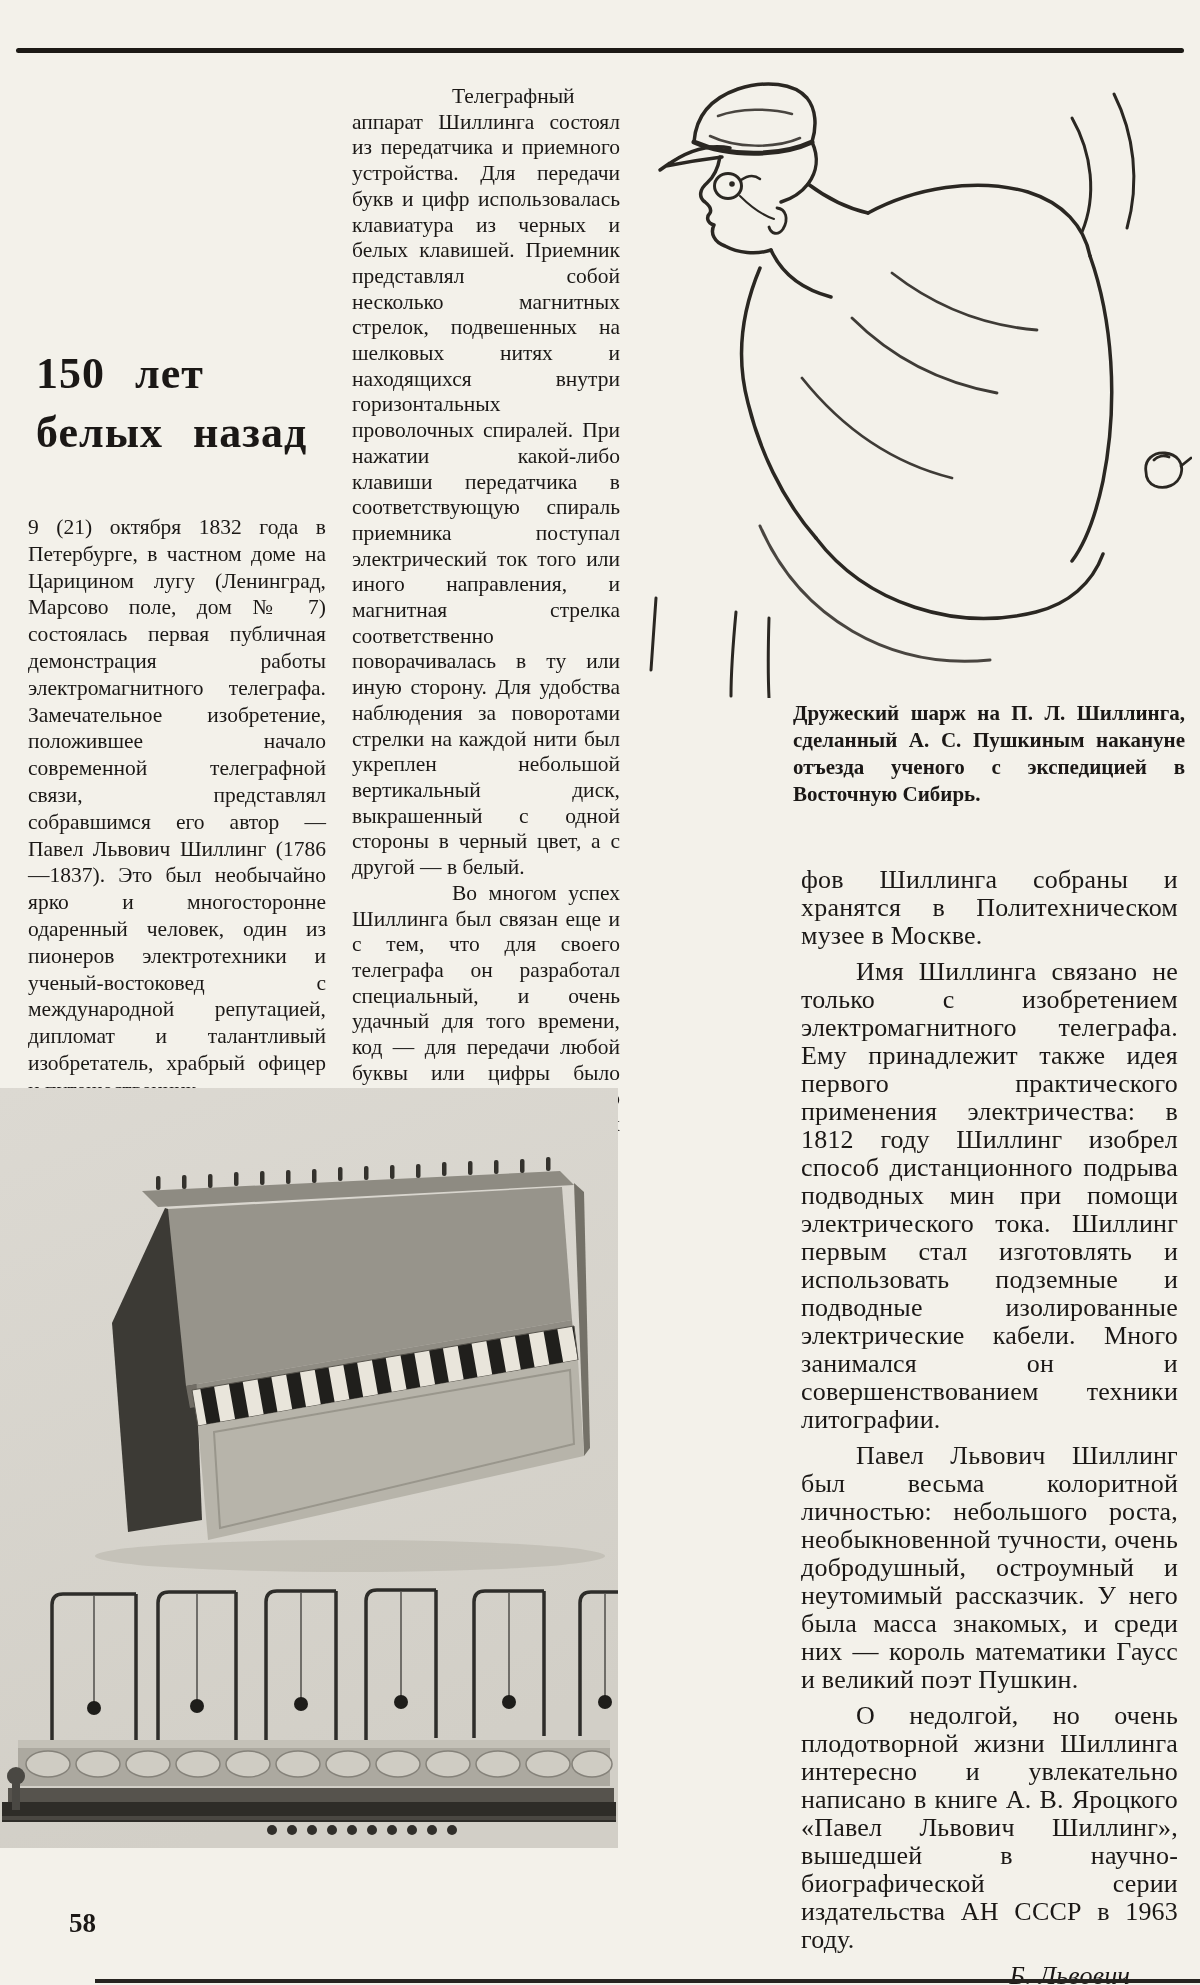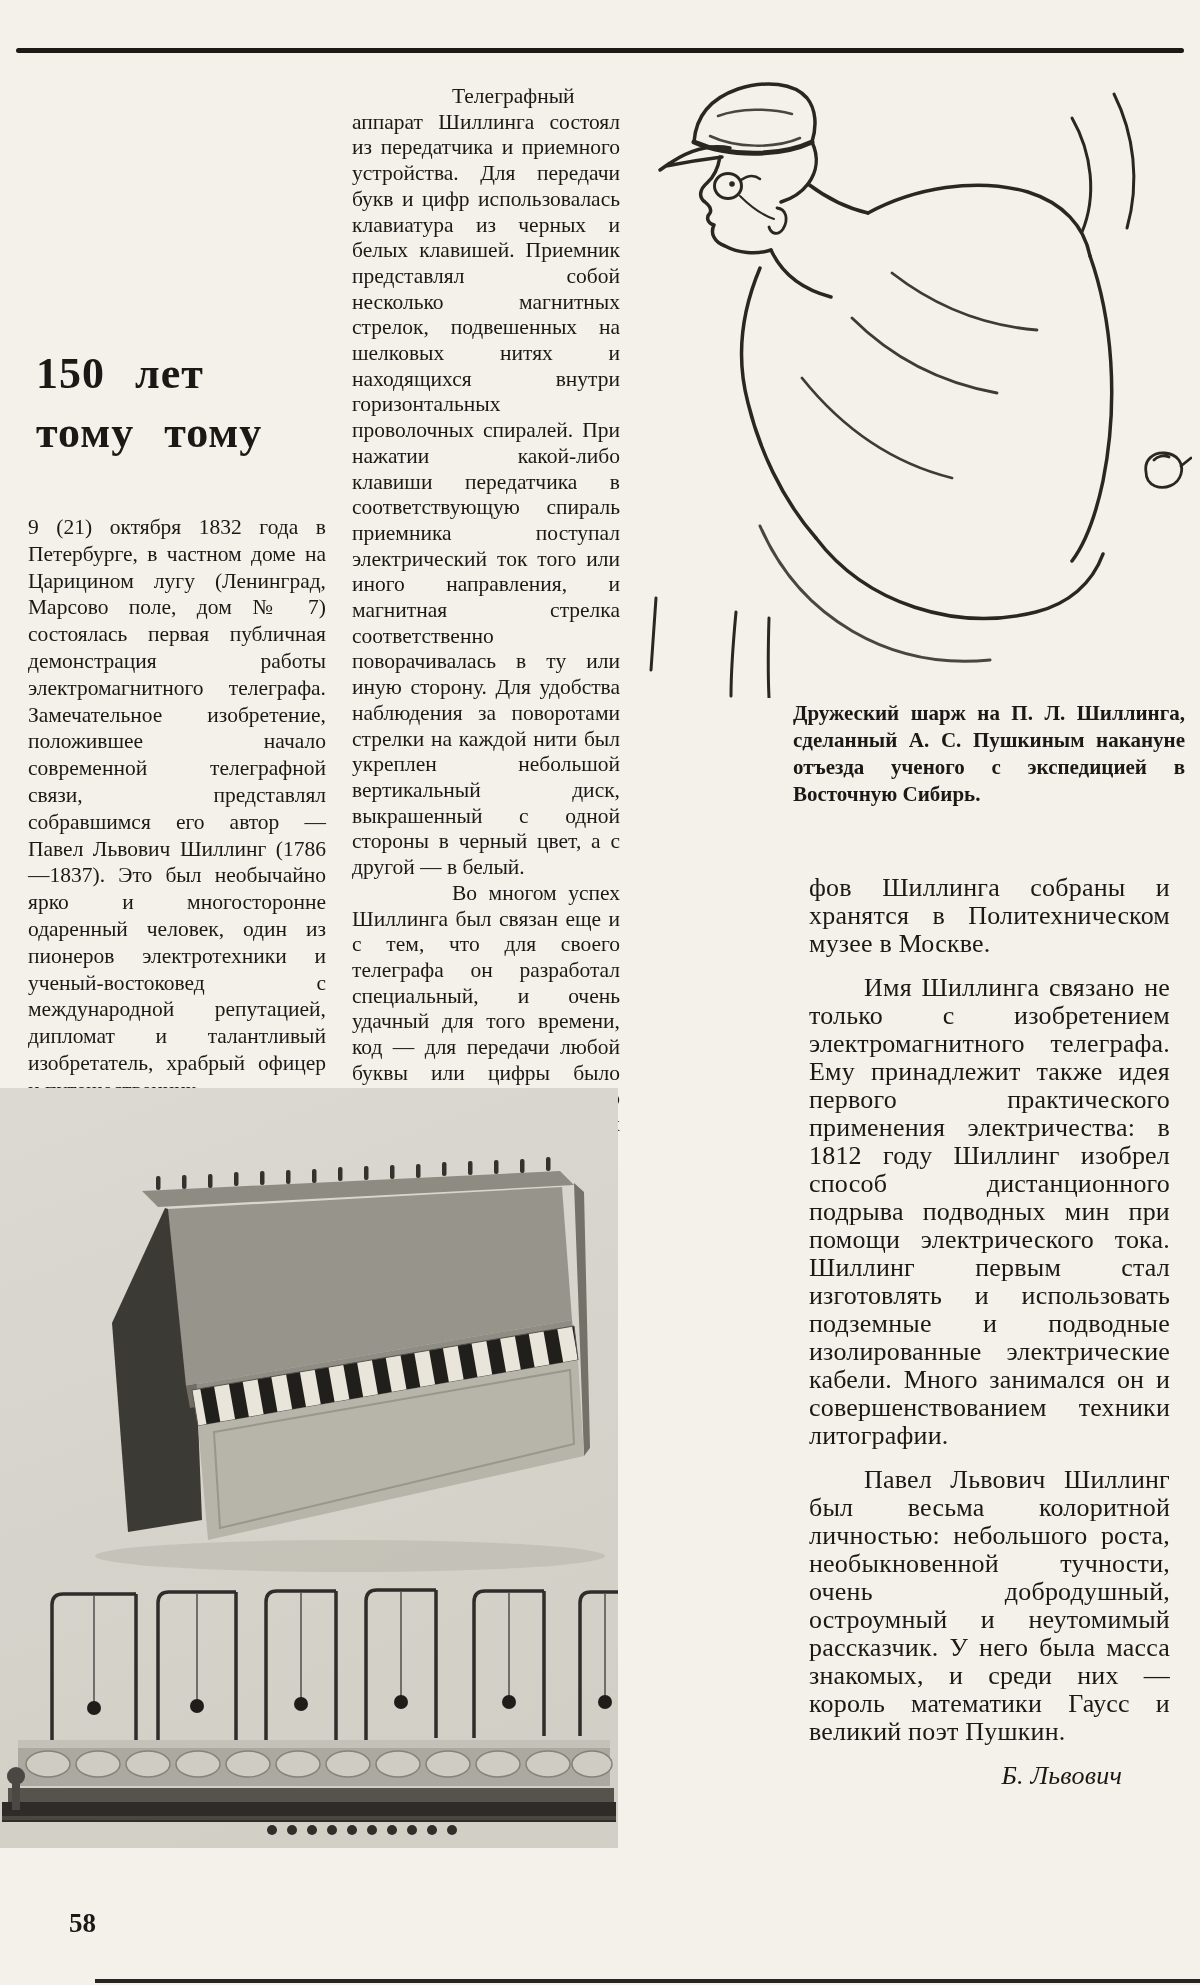--- a/index.html
+++ b/index.html
@@ -34,21 +34,21 @@
   .indent-sm{text-indent:24px;}
   .cartoon{position:absolute;left:640px;top:56px;width:552px;height:642px;}
   .cartoon-caption{
     position:absolute;left:793px;top:700px;width:392px;
     font-size:21px;font-weight:bold;line-height:27px;text-align:justify;
   }
   .col-right{
     position:absolute;left:793px;top:858px;width:393px;
     font-size:26px;line-height:28px;letter-spacing:0.2px;text-align:justify;
   }
-  .col-right p{margin:16px;text-indent:55px;}
+  .col-right p{margin:8px;text-indent:55px;}
   .col-right p.no-indent{text-indent:0;}
   .signature{
     margin-top:12px;text-align:right;font-style:italic;
     padding-right:48px;font-size:26px;text-indent:0;
   }
   .photo{position:absolute;left:0;top:1088px;width:618px;height:760px;}
   .photo-caption{
     position:absolute;left:28px;top:1862px;width:585px;
     font-size:25px;font-weight:bold;word-spacing:7px;letter-spacing:0.3px;
   }
@@ -61,21 +61,21 @@
     background:#262420;
   }
 </style>
 </head>
 <body>
 
 <div class="page">
 
   <div class="rule-top"></div>
 
-  <h1 class="heading"><span>150 лет</span><br><span>тому тому</span></h1>
+  <h1 class="heading"><span>150 лет</span><br><span>белых назад</span></h1>
 
   <div class="col-left">
     <p>9 (21) октября 1832 года в Петербурге, в частном доме на Царицином лугу (Ленинград, Марсово поле, дом № 7) состоялась первая публичная демонстрация работы электромагнитного телеграфа. Замечательное изобретение, положившее начало современной телеграфной связи, представлял собравшимся его автор — Павел Львович Шиллинг (1786—1837). Это был необычайно ярко и многосторонне одаренный человек, один из пионеров электротехники и ученый-востоковед с международной репутацией, дипломат и талантливый изобретатель, храбрый офицер и путешественник.</p>
   </div>
 
   <div class="col-mid">
     <p class="indent-big">Телеграфный аппарат Шиллинга состоял из передатчика и приемного устройства. Для передачи букв и цифр использовалась клавиатура из черных и белых клавишей. Приемник представлял собой несколько магнитных стрелок, подвешенных на шелковых нитях и находящихся внутри горизонтальных проволочных спиралей. При нажатии какой-либо клавиши передатчика в соответствующую спираль приемника поступал электрический ток того или иного направления, и магнитная стрелка соответственно поворачивалась в ту или иную сторону. Для удобства наблюдения за поворотами стрелки на каждой нити был укреплен небольшой вертикальный диск, выкрашенный с одной стороны в черный цвет, а с другой — в белый.</p>
     <p class="indent-big">Во многом успех Шиллинга был связан еще и с тем, что для своего телеграфа он разработал специальный, и очень удачный для того времени, код — для передачи любой буквы или цифры было достаточно одновременно нажать не более трех одноцветных клавиш.</p>
     <p class="indent-sm">Приборы первых телегра-</p>
   </div>
@@ -107,20 +107,21 @@
       <path stroke-width="2.8" d="M506,416 C504,404 513,396 525,397 C537,398 544,407 541,418 C538,429 525,434 515,430 C508,427 506,422 506,416 Z M541,410 L551,402 M514,404 C518,400 524,399 529,401"></path>
     </g>
   </svg>
 
   <div class="cartoon-caption">Дружеский шарж на П. Л. Шиллинга, сделанный А. С. Пушкиным накануне отъезда ученого с экспедицией в Восточную Сибирь.</div>
 
   <div class="col-right">
     <p class="no-indent">фов Шиллинга собраны и хранятся в Политехническом музее в Москве.</p>
     <p>Имя Шиллинга связано не только с изобретением электромагнитного телеграфа. Ему принадлежит также идея первого практического применения электричества: в 1812 году Шиллинг изобрел способ дистанционного подрыва подводных мин при помощи электрического тока. Шиллинг первым стал изготовлять и использовать подземные и подводные изолированные электрические кабели. Много занимался он и совершенствованием техники литографии.</p>
     <p>Павел Львович Шиллинг был весьма колоритной личностью: небольшого роста, необыкновенной тучности, очень добродушный, остроумный и неутомимый рассказчик. У него была масса знакомых, и среди них — король математики Гаусс и великий поэт Пушкин.</p>
+    <p>О недолгой, но очень плодотворной жизни Шиллинга интересно и увлекательно написано в книге А. В. Яроцкого «Павел Львович Шиллинг», вышедшей в научно-биографической серии издательства АН СССР в 1963 году.</p>
     <p class="signature">Б. Львович</p>
   </div>
 
   <svg class="photo" viewBox="0 0 618 760" xmlns="http://www.w3.org/2000/svg">
     <defs>
       <linearGradient id="pbg" x1="0" y1="0" x2="0.3" y2="1">
         <stop offset="0" stop-color="#dcd9d2"></stop>
         <stop offset="1" stop-color="#d2cfc7"></stop>
       </linearGradient>
       <pattern id="keys" patternUnits="userSpaceOnUse" width="29" height="70" patternTransform="rotate(-10 0 0)">

